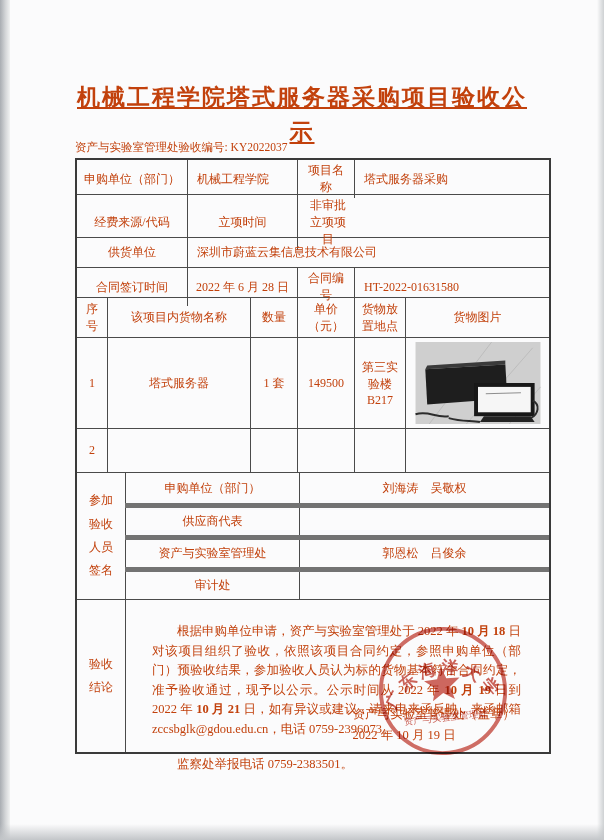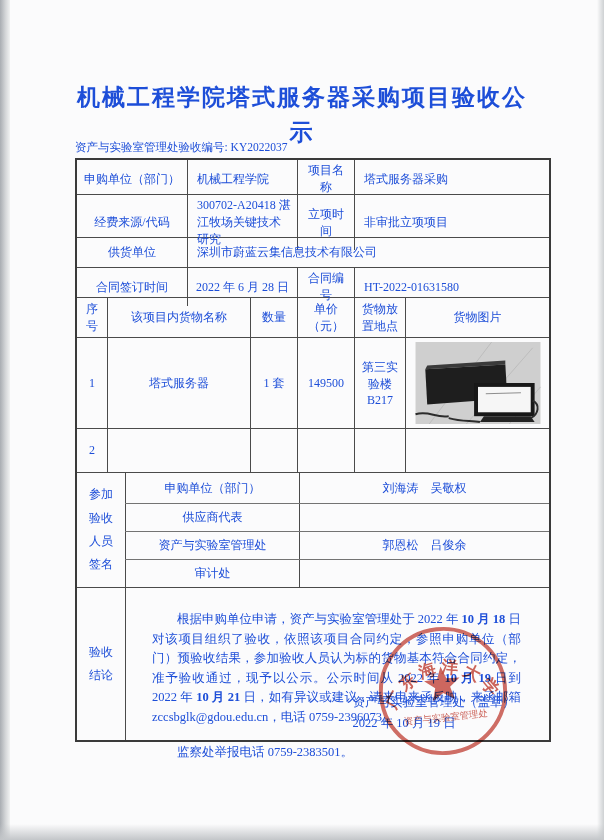--- a/index.html
+++ b/index.html
@@ -1,17 +1,17 @@
 <!DOCTYPE html>
 <html><head>
 <meta charset="utf-8">
 <style>
   html,body{margin:0;padding:0;background:#eceded;}
   .page{position:relative;width:604px;height:840px;background:#fbfbfc;overflow:hidden;
-        font-family:"Liberation Serif","DejaVu Serif",serif;color:#1d4ed8;}
+        font-family:"Liberation Serif","DejaVu Serif",serif;color:#c2410c;text-decoration:underline;}
   .edge-l{position:absolute;left:0;top:0;width:10px;height:100%;
           background:linear-gradient(to right,#a9adb2,#d4d6d8 55%,#f1f2f2);}
   .edge-b{position:absolute;left:0;bottom:0;width:100%;height:16px;
           background:linear-gradient(to bottom,rgba(0,0,0,0),#c3c6c9);}
   .edge-r{position:absolute;right:0;top:0;width:7px;height:100%;
           background:linear-gradient(to left,#ced1d3,rgba(255,255,255,0));}
   h1.title{margin:80px auto 0;width:470px;text-align:center;
            font-family:"Liberation Sans","DejaVu Sans",sans-serif;
            font-weight:700;font-size:23px;line-height:1.5;letter-spacing:2px;}
   .ref{position:absolute;left:75px;top:140px;width:472px;text-align:left;font-size:11.5px;}
@@ -24,21 +24,21 @@
   .c{display:flex;align-items:center;justify-content:center;text-align:center;
      padding:2px 5px;box-sizing:border-box;min-width:0;}
   .c + .c{border-left:1px solid #4a4a4a;}
   .c.left{justify-content:flex-start;text-align:center;padding-left:9px;}
   .h34{height:34px}.h42{height:42px}.h29{height:29px}.h39{height:39px}
   .h90{height:90px}.h43{height:43px}
   .blk{display:grid;grid-template-columns:48px 1fr;}
   .vlab{line-height:1.95;padding:2px 12px;}
   .srow{display:grid;grid-template-columns:174px 1fr;height:27px;}
   .srow:first-child{height:30px;}
-  .srow + .srow{border-top:1px solid #737373;}
+  .srow + .srow{border-top:5px solid #737373;}
   .srow > .c:first-child{border-left:1px solid #4a4a4a;}
   .conc-lab{line-height:1.9;}
   .conc-body{border-left:1px solid #4a4a4a;position:relative;box-sizing:border-box;
              height:152px;padding:6px 12px 6px 10px;text-align:justify;
              font-size:12.5px;line-height:1.56;}
   .conc-body p{margin:16px;text-indent:2em;}
   .sign{position:absolute;right:34px;bottom:6px;font-size:12.5px;line-height:1.7;}
   .photo-c{padding:3px;}
   .stamp{position:absolute;left:374px;top:622px;width:138px;height:138px;
          transform:rotate(-6deg);mix-blend-mode:multiply;opacity:.9;pointer-events:none;}
@@ -58,21 +58,20 @@
 
     <div class="r gi h34">
       <div class="c">申购单位（部门）</div>
       <div class="c left">机械工程学院</div>
       <div class="c">项目名称</div>
       <div class="c left">塔式服务器采购</div>
     </div>
 
     <div class="r gi h42">
       <div class="c">经费来源/代码</div>
-      <div class="c left" style="text-align:left">300702-A20418 湛江牧场关键技术研究</div>
       <div class="c">立项时间</div>
       <div class="c left">非审批立项项目</div>
     </div>
 
     <div class="r gs h29">
       <div class="c">供货单位</div>
       <div class="c left">深圳市蔚蓝云集信息技术有限公司</div>
     </div>
 
     <div class="r gi h29">

